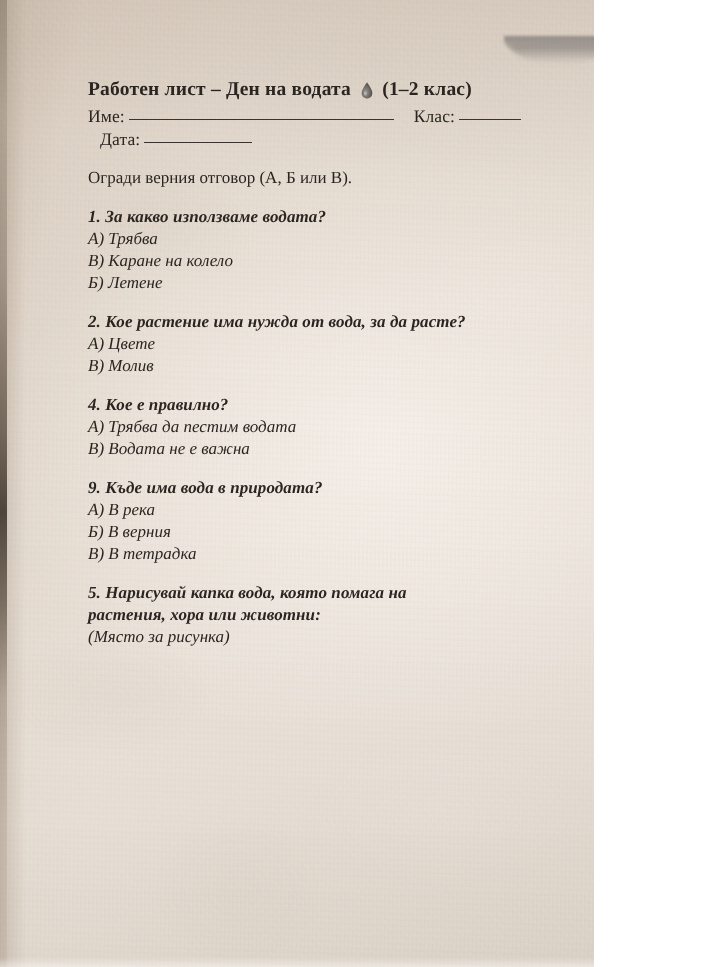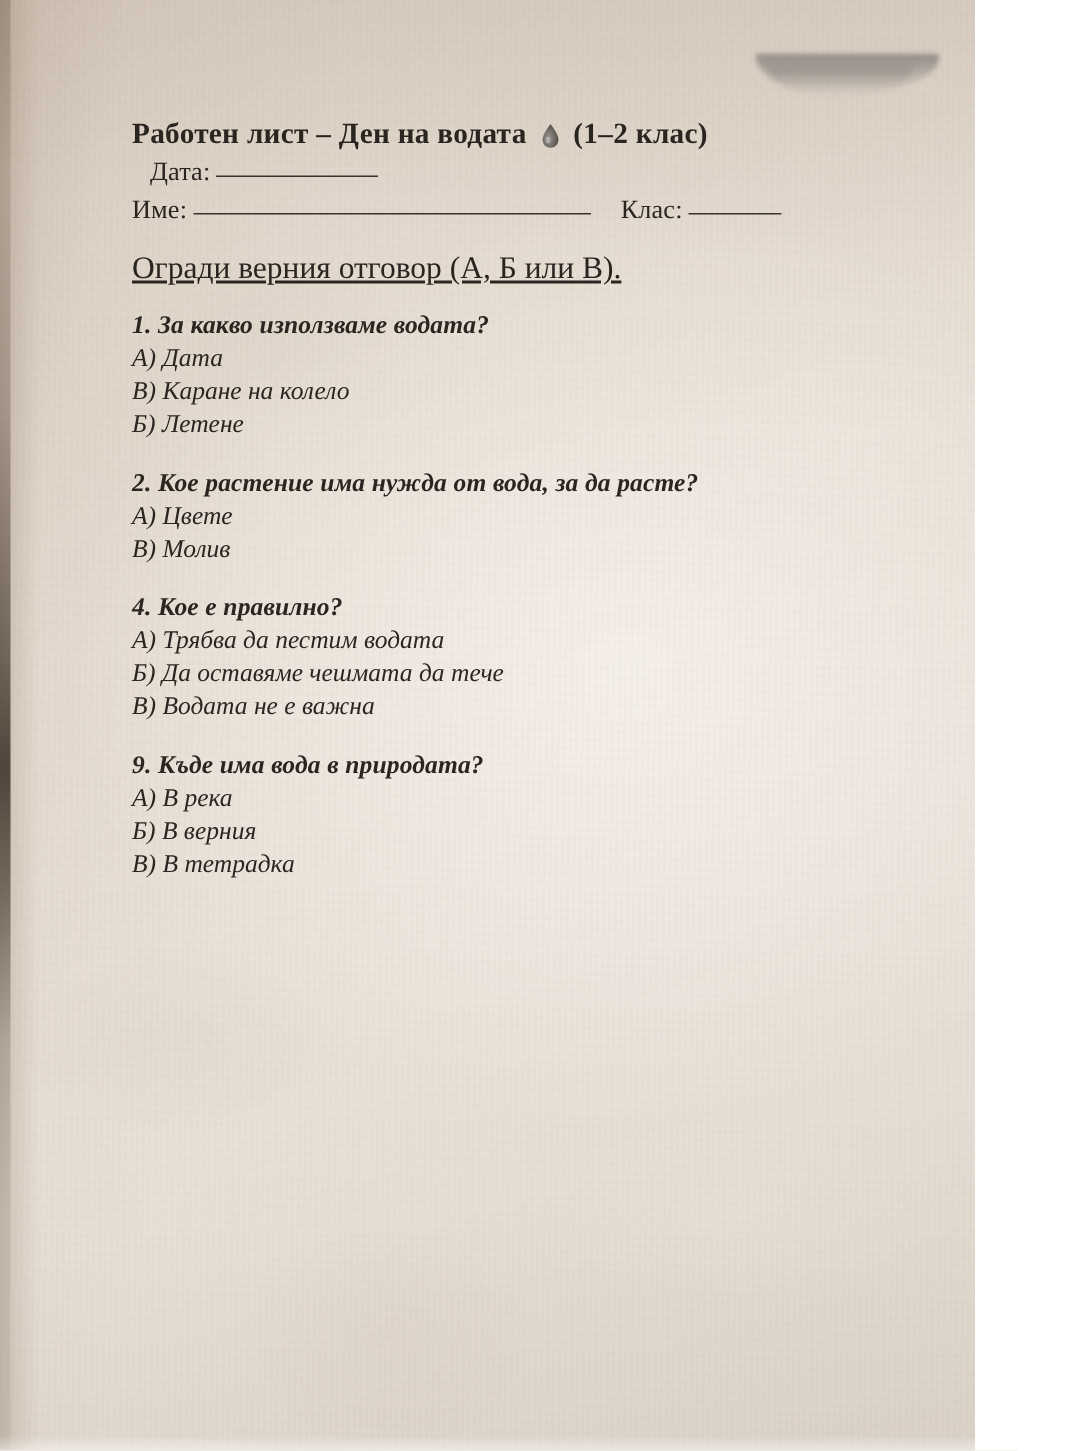--- a/index.html
+++ b/index.html
@@ -8,21 +8,21 @@
     background: #ffffff;
   }
   body {
     width: 725px;
     height: 967px;
     overflow: hidden;
   }
 
   #sheet {
     position: relative;
-    width: 650px;
+    width: 594px;
     height: 967px;
     overflow: hidden;
     background-color: #e3dacf;
     background-image:
       
       radial-gradient(ellipse 520px 430px at 64% 46%, rgba(255,252,248,0.55) 0%, rgba(255,252,248,0.20) 45%, rgba(255,252,248,0) 72%),
       
       linear-gradient(100deg, rgba(176,160,142,0.38) 0%, rgba(198,182,164,0.14) 11%, rgba(255,255,255,0) 30%),
       
       linear-gradient(185deg, rgba(180,164,146,0.26) 0%, rgba(255,255,255,0) 18%),
@@ -160,24 +160,23 @@
     border-bottom: 1.6px solid #3a322c;
     height: 13px;
     margin-left: 4px;
   }
   .blank.name { width: 265px; }
   .blank.klas { width: 62px; }
   .blank.date { width: 108px; }
   .klas-label { margin-left: 20px; }
 
   .instruction {
-    font-size: 21px;
+    font-size: 17px;
     line-height: 22px;
     margin-top: 17px;
-    text-decoration: underline;
   }
 
   .question-block { margin-top: 17px; font-style: italic; }
   .q-title {
     font-size: 17px;
     font-weight: bold;
     line-height: 22px;
     letter-spacing: 0.1px;
   }
   .q-title.wrapped { max-width: 360px; }
@@ -219,52 +218,55 @@
               <stop offset="100%" stop-color="#45413e"></stop>
             </radialGradient>
           </defs>
           <path d="M6 0.6 C6 0.6 11.3 7.2 11.3 11.0 C11.3 14.2 8.9 16.5 6 16.5 C3.1 16.5 0.7 14.2 0.7 11.0 C0.7 7.2 6 0.6 6 0.6 Z" fill="url(#dg)"></path>
           <ellipse cx="4.3" cy="11.4" rx="1.5" ry="2.2" fill="#cfcac5" opacity="0.55"></ellipse>
         </svg>
       </span>
       <span>(1–2 клас)</span>
     </div>
 
+    <div class="field-row">
+      <span class="field-label">Име:</span><span class="blank name"></span><span class="field-label klas-label">Клас:</span><span class="blank klas"></span>
+    </div>
+
     <div class="field-row indent">
       <span class="field-label">Дата:</span><span class="blank date"></span>
     </div>
 
-    <div class="field-row">
-      <span class="field-label">Име:</span><span class="blank name"></span><span class="field-label klas-label">Клас:</span><span class="blank klas"></span>
-    </div>
-
     <div class="instruction">Огради верния отговор (А, Б или В).</div>
 
     <div class="question-block">
       <div class="q-title">1. За какво използваме водата?</div>
-      <div class="q-option">А) Дата</div>
+      <div class="q-option">А) Трябва</div>
       <div class="q-option">В) Каране на колело</div>
       <div class="q-option">Б) Летене</div>
     </div>
 
     <div class="question-block">
       <div class="q-title">2. Кое растение има нужда от вода, за да расте?</div>
       <div class="q-option">А) Цвете</div>
       <div class="q-option">В) Молив</div>
     </div>
 
     <div class="question-block">
       <div class="q-title">4. Кое е правилно?</div>
       <div class="q-option">А) Трябва да пестим водата</div>
-      <div class="q-option">Б) Да оставяме чешмата да тече</div>
       <div class="q-option">В) Водата не е важна</div>
     </div>
 
     <div class="question-block">
       <div class="q-title">9. Къде има вода в природата?</div>
       <div class="q-option">А) В река</div>
       <div class="q-option">Б) В верния</div>
       <div class="q-option">В) В тетрадка</div>
     </div>
 
+    <div class="question-block">
+      <div class="q-title wrapped">5. Нарисувай капка вода, която помага на растения, хора или животни:</div>
+      <div class="q-note">(Място за рисунка)</div>
+    </div>
 
   </div>
 </div>
 
 </body></html>

